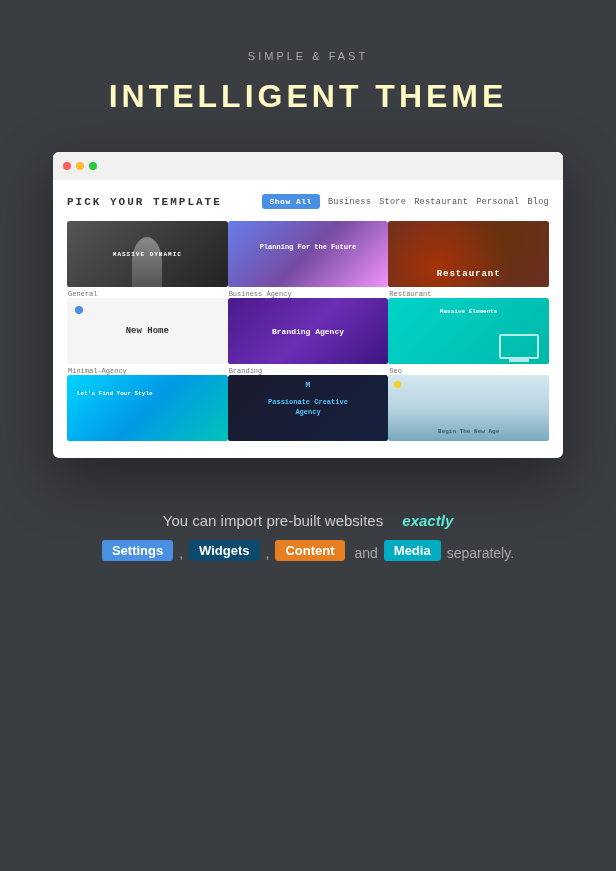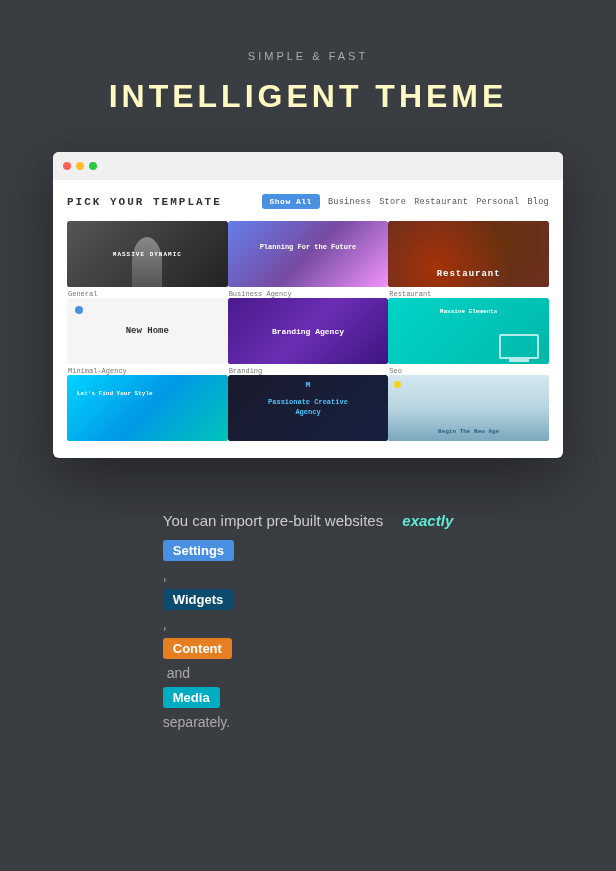--- a/index.html
+++ b/index.html
@@ -362,25 +362,24 @@
     .description-text em {
       font-style: italic;
       font-weight: 700;
       color: #5eead4;
       margin-left: 15px;
     }
 
     .tags-row {
       margin-top: 6px;
       display: flex;
-      align-items: flex-start;
+      align-items: flex-end;
       justify-content: center;
       gap: 6px;
       flex-wrap: wrap;
-      flex-direction: column;
     }
 
     .tag {
       padding: 3px 10px;
       border-radius: 3px;
       font-size: 13px;
       font-weight: 600;
       color: #ffffff;
     }
 

